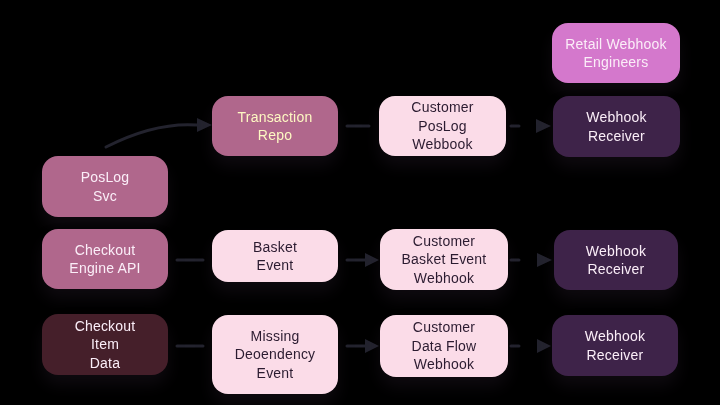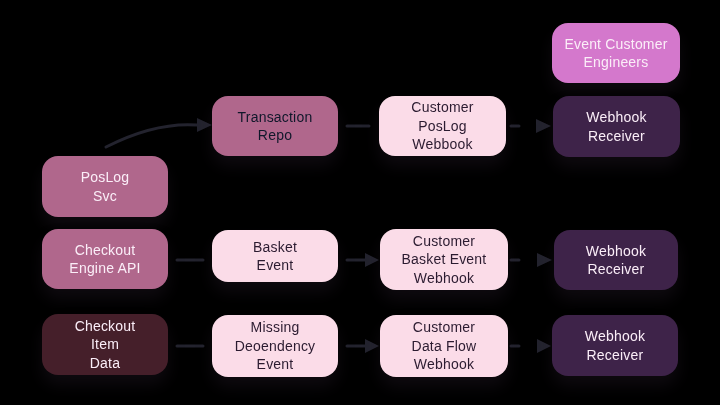--- a/index.html
+++ b/index.html
@@ -87,24 +87,24 @@
       <line class="edge-line" x1="347" y1="346" x2="367" y2="346" style="stroke: rgb(35, 35, 46);"></line>
       <polygon points="379,346 365,339 365,353" style="fill: rgb(35, 35, 46);"></polygon>
     </g>
 
     <g>
       <line class="edge-line" x1="511" y1="346" x2="519" y2="346" style="stroke: rgb(35, 35, 46);"></line>
       <polygon points="551,346 537,339 537,353" style="fill: rgb(35, 35, 46);"></polygon>
     </g>
   </svg>
 
-  <div class="node" style="left: 552px; top: 23px; width: 128px; height: 60px; background-color: rgb(212, 120, 204); color: rgb(251, 238, 248);">Event Customer
+  <div class="node" style="left: 552px; top: 23px; width: 128px; height: 60px; background-color: rgb(212, 120, 204); color: rgb(251, 238, 248);">Retail Webhook
 Engineers</div>
 
-  <div class="node" style="left: 212px; top: 96px; width: 126px; height: 60px; background-color: rgb(176, 103, 140); color: #0f172a;">Transaction
+  <div class="node" style="left: 212px; top: 96px; width: 126px; height: 60px; background-color: rgb(176, 103, 140); color: #fef9c3;">Transaction
 Repo</div>
 
   <div class="node" style="left: 379px; top: 96px; width: 127px; height: 60px; background-color: rgb(251, 220, 232); color: rgb(43, 27, 48);">Customer
 PosLog
 Webbook</div>
 
   <div class="node" style="left: 553px; top: 96px; width: 127px; height: 61px; background-color: rgb(62, 35, 73); color: rgb(251, 238, 248);">Webhook
 Receiver</div>
 
   <div class="node" style="left: 42px; top: 156px; width: 126px; height: 61px; background-color: rgb(176, 103, 140); color: rgb(251, 238, 248);">PosLog
@@ -120,21 +120,21 @@
 Basket Event
 Webhook</div>
 
   <div class="node" style="left: 554px; top: 230px; width: 124px; height: 60px; background-color: rgb(62, 35, 73); color: rgb(251, 238, 248);">Webhook
 Receiver</div>
 
   <div class="node" style="left: 42px; top: 314px; width: 126px; height: 61px; background-color: rgb(69, 31, 42); color: rgb(251, 238, 248);">Checkout
 Item
 Data</div>
 
-  <div class="node" style="left: 212px; top: 315px; width: 126px; height: 62px; background-color: rgb(251, 220, 232); color: rgb(43, 27, 48);">Missing
+  <div class="node" style="left: 212px; top: 315px; width: 126px; height: 79px; background-color: rgb(251, 220, 232); color: rgb(43, 27, 48);">Missing
 Deoendency
 Event</div>
 
   <div class="node" style="left: 380px; top: 315px; width: 128px; height: 62px; background-color: rgb(251, 220, 232); color: rgb(43, 27, 48);">Customer
 Data Flow
 Webhook</div>
 
   <div class="node" style="left: 552px; top: 315px; width: 126px; height: 61px; background-color: rgb(62, 35, 73); color: rgb(251, 238, 248);">Webhook
 Receiver</div>
 

